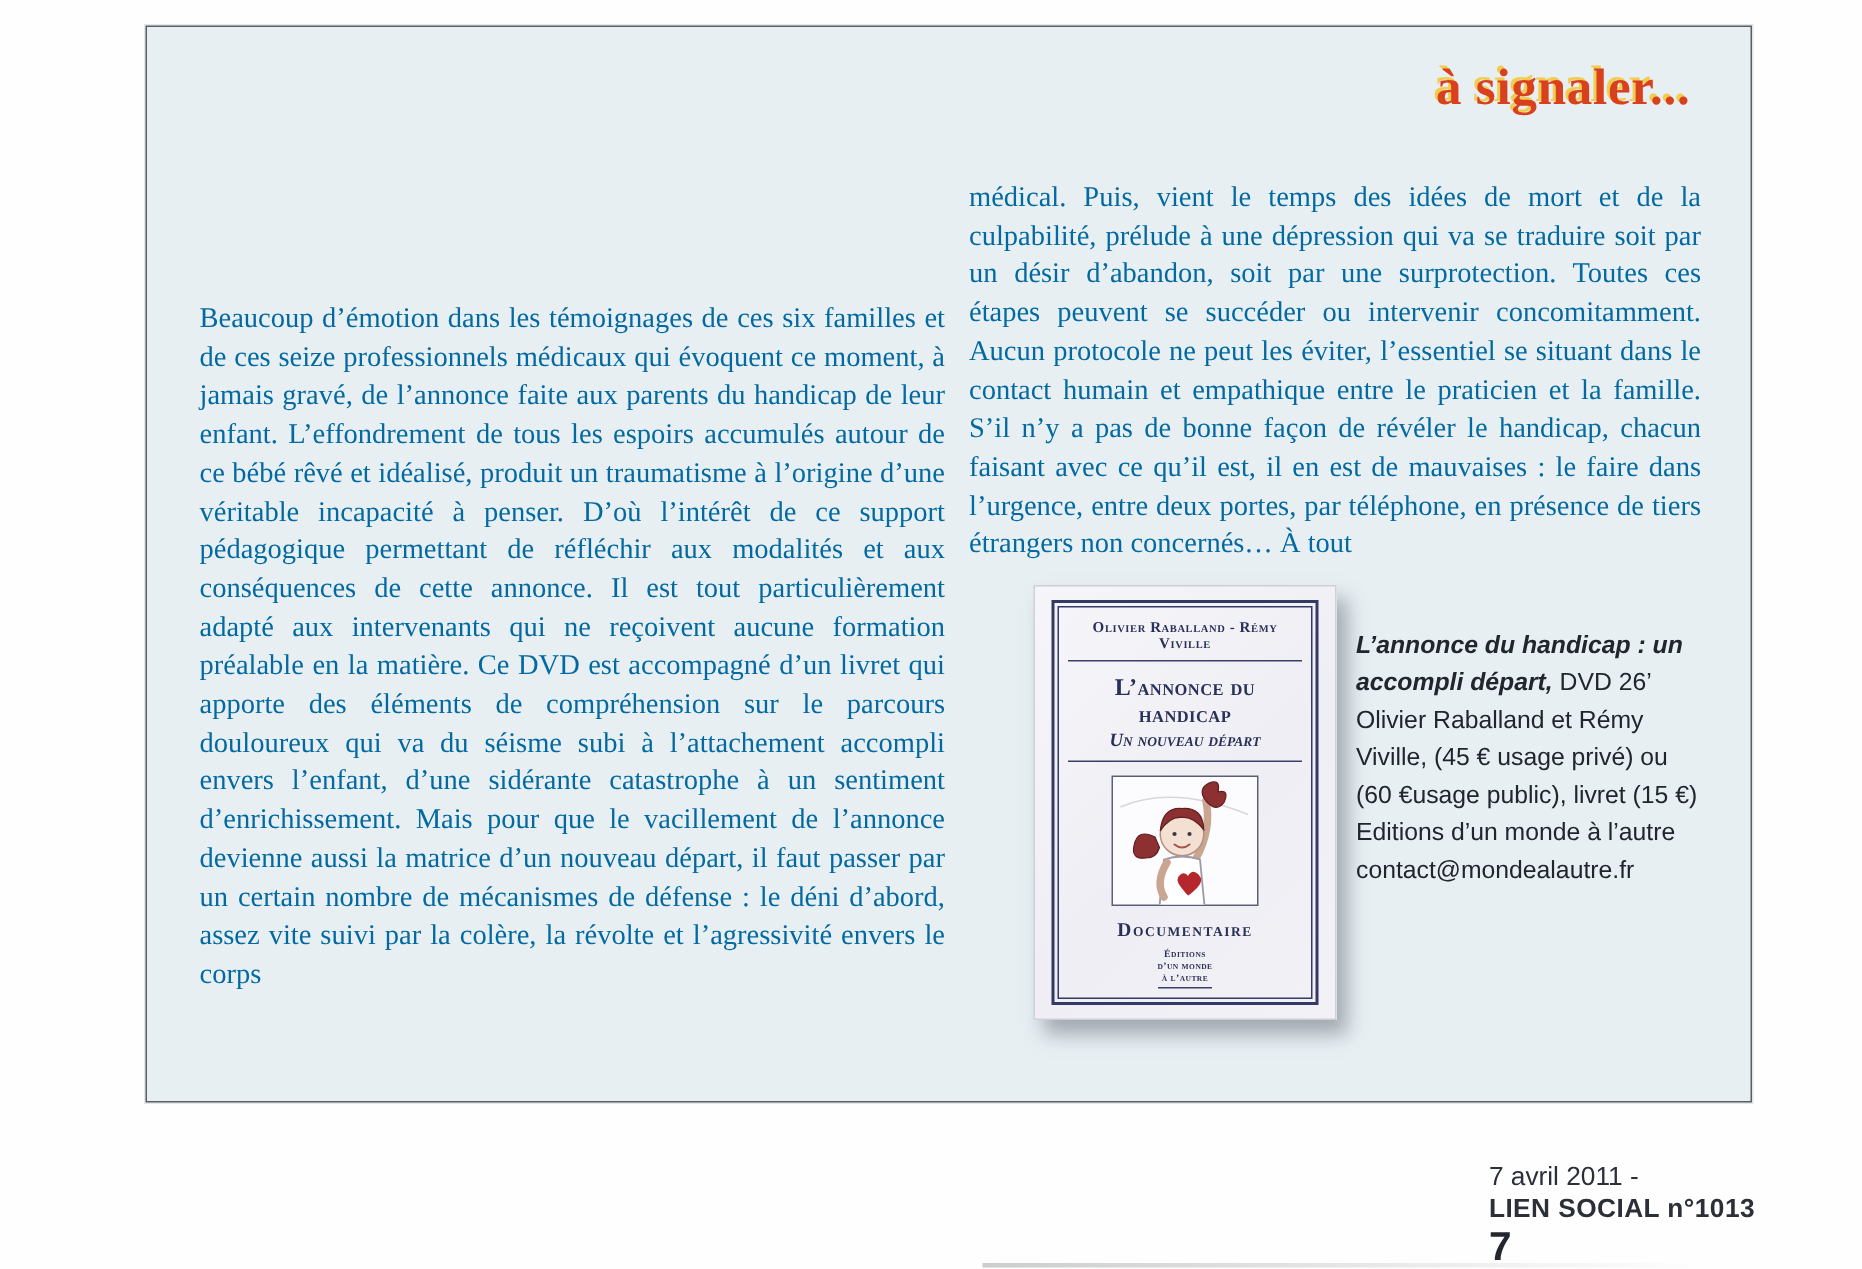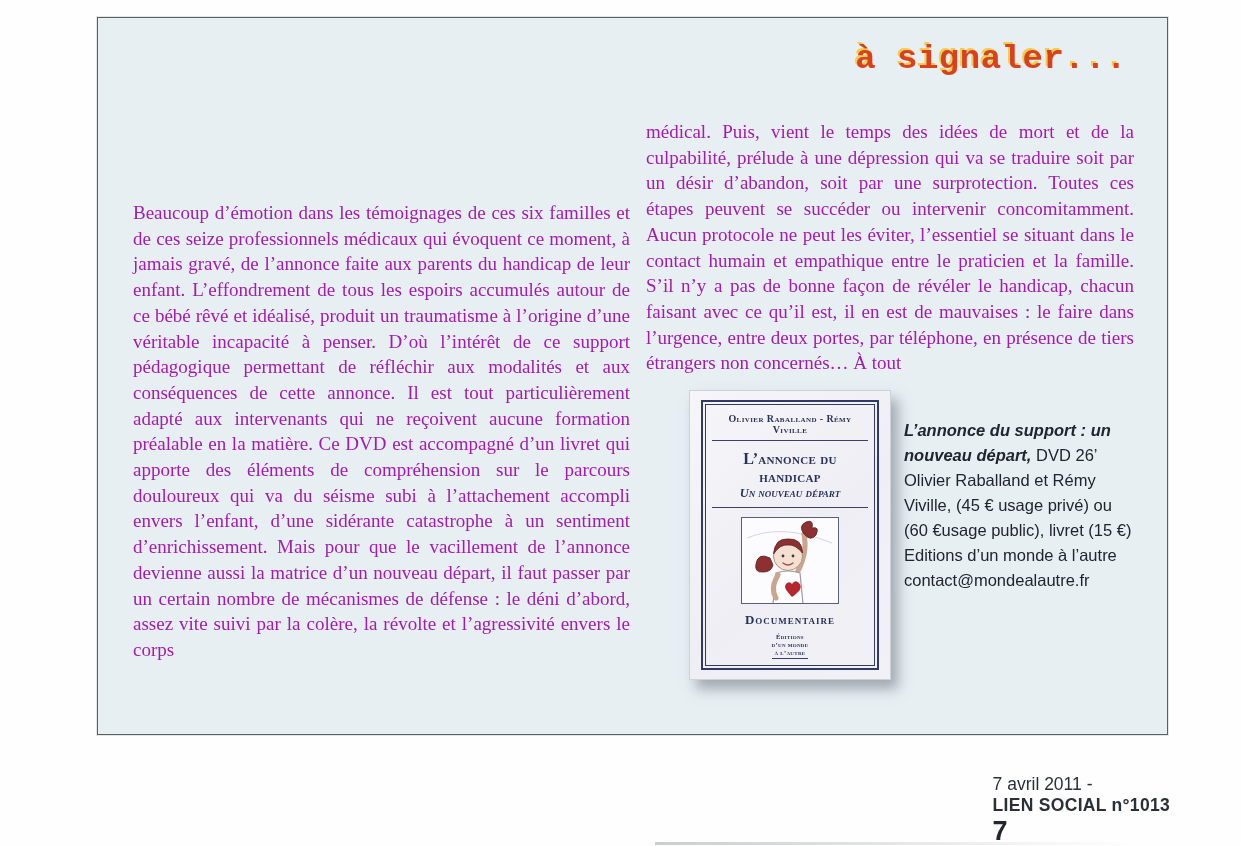--- a/index.html
+++ b/index.html
@@ -16,21 +16,21 @@
     position:absolute; left:97px; top:17px;
     width:1071px; height:718px;
     background:#e7eff3;
     border:1px solid #5a5f64;
     box-shadow:0 0 0 1px rgba(90,95,100,0.15);
   }
 
   
   .signaler {
     position:absolute; top:22px; right:40px;
-    font-family:Liberation Mono, monospace;
+    font-family:Liberation Serif, serif;
     font-weight:bold; font-size:34px; letter-spacing:0.5px;
     color:#d9411e;
     text-shadow:-2px -2px 0 rgba(243,197,48,0.85);
   }
 
   
   .title {
     position:absolute; left:35px; top:62px;
     font-family:"Liberation Sans", sans-serif;
     font-weight:bold; font-size:40px; line-height:48px;
@@ -38,21 +38,21 @@
   }
 
   
   .col-left {
     position:absolute; left:35px; top:182px; width:497px;
   }
   .col-right {
     position:absolute; left:548px; top:101px; width:488px;
   }
   .body-text {
-    font-size:19px; line-height:25.7px; color:#a21caf;
+    font-size:19px; line-height:25.7px; color:#0369a1;
     text-align:justify;
   }
 
   
   .media-row { display:flex; align-items:flex-start; }
   .right-cell { margin-left:13px; width:273px; }
   .caption {
     margin-top:42px;
     font-family:"Liberation Sans", sans-serif;
     font-size:16.5px; line-height:25px; color:#22252d;
@@ -190,21 +190,21 @@
               <div class="pub-line">d’un monde</div>
               <div class="pub-line">à l’autre</div>
             </div>
           </div>
         </div>
       </div>
 
       <div class="right-cell">
 
         <div class="caption">
-          <span class="cap-title">L’annonce du support : un nouveau départ,</span><span> DVD 26’ Olivier Raballand et Rémy Viville, (45 € usage privé) ou (60 €usage public), livret (15 €)</span><br>
+          <span class="cap-title">L’annonce du handicap : un accompli départ,</span><span> DVD 26’ Olivier Raballand et Rémy Viville, (45 € usage privé) ou (60 €usage public), livret (15 €)</span><br>
           <span>Editions d’un monde à l’autre</span><br>
           <span>contact@mondealautre.fr</span>
         </div>
       </div>
     </div>
   </div>
 
 </div>
 
 <div class="footer">

